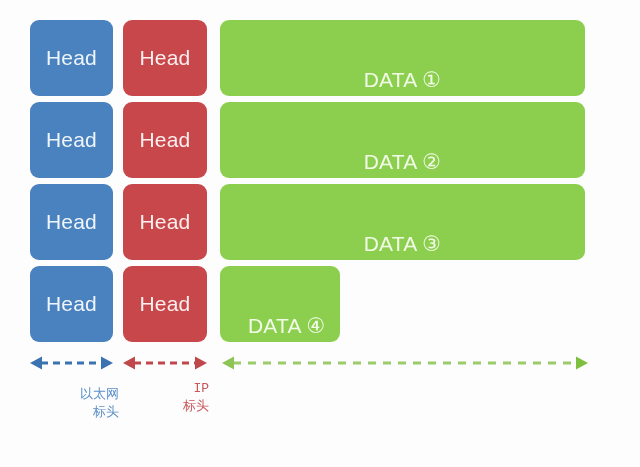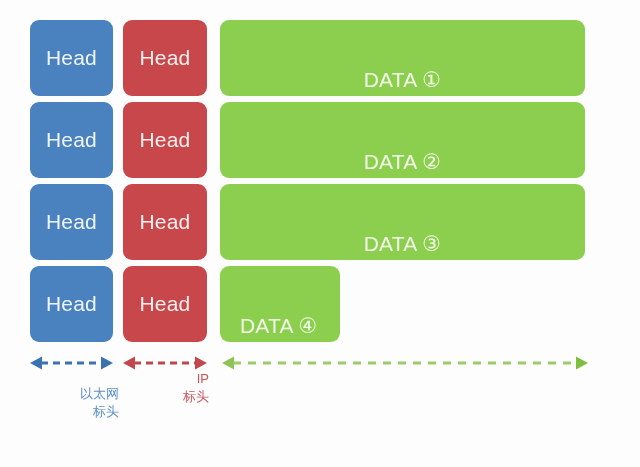--- a/index.html
+++ b/index.html
@@ -67,21 +67,21 @@
     justify-content: center;
   }
   .block.data-wide {
     left: 220px;
     width: 365px;
   }
   .block.data-short {
     left: 220px;
     width: 120px;
     justify-content: flex-start;
-    padding-left: 20px;
+    padding-left: 28px;
   }
 
   .data-label {
     white-space: nowrap;
     margin-top: 44px;
   }
 
   
   .arrow-band {
     position: absolute;
@@ -112,22 +112,23 @@
   }
   .caption-eth {
     left: 24px;
     width: 95px;
     top: 385px;
     color: #5b8fc9;
   }
   .caption-ip {
     left: 121px;
     width: 88px;
-    top: 370px;
+    top: 380px;
     color: #c8565a;
+    font-family: Liberation Mono, monospace;
   }
   .caption-tcp {
     left: 222px;
     width: 366px;
     top: 385px;
     color: #9ccb6a;
   }
 </style>
 </head>
 <body>

